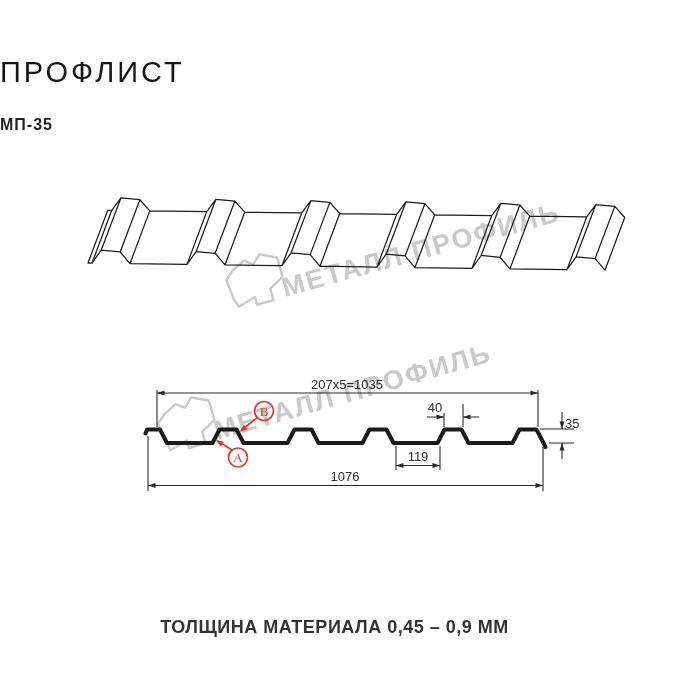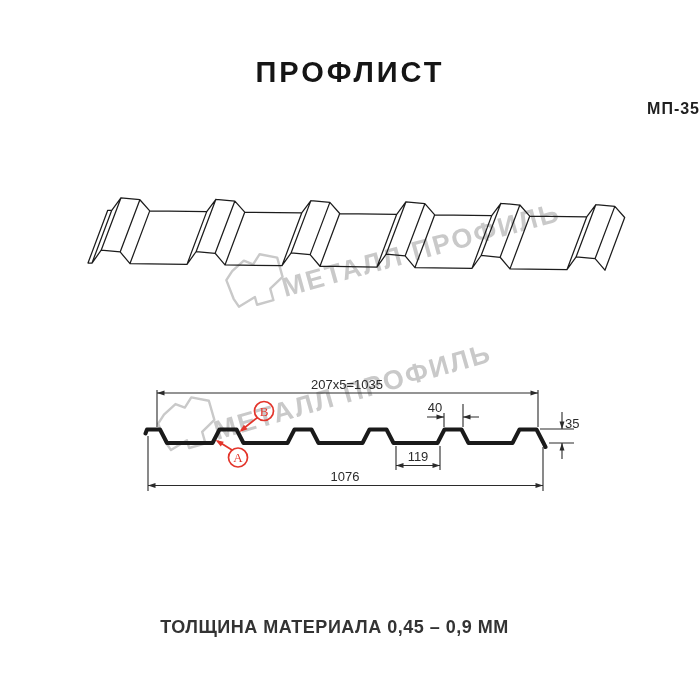--- a/index.html
+++ b/index.html
@@ -1,20 +1,20 @@
 <!DOCTYPE html>
 <html><head>
 <meta charset="utf-8">
 <style>
   html,body{margin:0;padding:0;background:#fff;}
   .page{position:relative;width:700px;height:700px;background:#ffffff;overflow:hidden;
         font-family:"Liberation Sans", sans-serif;}
-  .title{position:absolute;top:56px;left:0;width:700px;text-align:center;
-         font-size:29px;font-weight:700;letter-spacing:3px;color:#151515;}
-  .subtitle{position:absolute;top:100px;left:0;width:700px;text-align:right;
+  .title{position:absolute;top:56px;left:0;width:700px;
+         font-size:29px;font-weight:400;letter-spacing:3px;color:#151515;}
+  .subtitle{position:absolute;top:116px;left:0;width:700px;text-align:left;
             font-size:16px;font-weight:600;letter-spacing:1px;color:#1f1f1f;}
   .footer-note{position:absolute;top:617px;left:0;width:669px;text-align:center;
                font-size:18px;font-weight:600;letter-spacing:.5px;color:#333;}
   svg.diagram{position:absolute;left:0;top:0;}
   .wm-text{fill:#c9c9c9;font-family:"Liberation Sans",sans-serif;font-weight:700;
            font-size:27px;letter-spacing:2px;}
   .wm-logo{fill:none;stroke:#c9c9c9;stroke-width:2.4;stroke-linejoin:round;}
   .sheet3d{fill:none;stroke:#1c1c1c;stroke-width:1.25;stroke-linejoin:round;stroke-linecap:round;}
   .profile{fill:none;stroke:#1a1a1a;stroke-width:4;stroke-linejoin:round;stroke-linecap:round;}
   .dimline{fill:none;stroke:#2b2b2b;stroke-width:1.1;}

